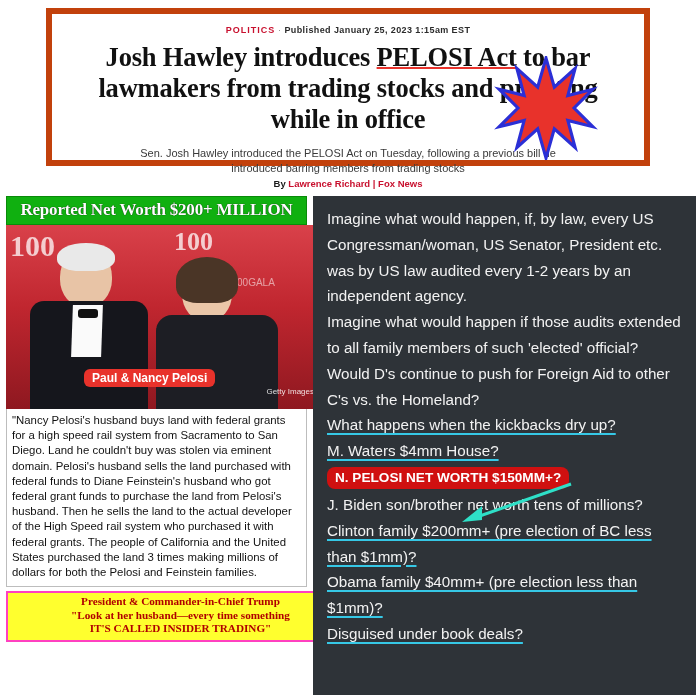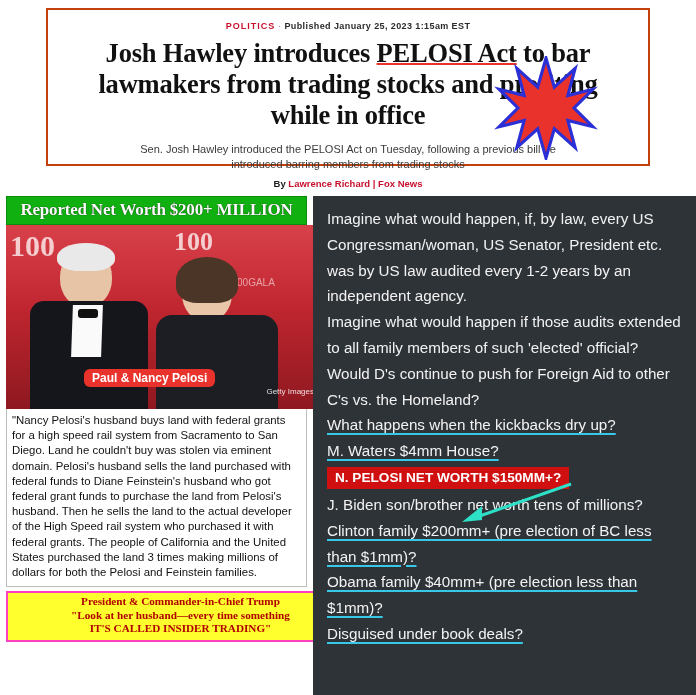--- a/index.html
+++ b/index.html
@@ -7,21 +7,21 @@
     width:696px;height:695px;
     background:#ffffff;
     font-family:"Liberation Sans", sans-serif;
     position:relative;
     overflow:hidden;
   }
   
   .news-box{
     position:absolute;
     left:46px;top:8px;width:604px;height:158px;
-    border:2px solid #c2410c;
+    border:6px solid #c2410c;
     background:#ffffff;
     box-sizing:border-box;
   }
   .kicker{
     text-align:center;
     font-size:9px;
     font-weight:bold;
     letter-spacing:.4px;
     margin-top:11px;
     color:#2b2b2b;
@@ -160,21 +160,21 @@
   }
   .right-col p{margin:0 0 0 0;}
   .ul-cyan{ text-decoration:underline; text-decoration-color:#36c8e6; text-decoration-thickness:1.5px; text-underline-offset:3px;}
   .pelosi-highlight{
     display:inline-block;
     background:#d01010;
     color:#ffffff;
     font-weight:bold;
     font-size:13.6px;
     padding:1px 8px 2px 8px;
-    border-radius:0;
+    border-radius:8px;
     margin:3px 0 3px 0;
     line-height:19px;
   }
   .arrow-wrap{position:absolute;left:456px;top:480px;width:120px;height:46px;}
   .hashtag{
     position:absolute;right:12px;bottom:4px;
     color:#e8322b;
     font-family:"Liberation Serif", serif;
     font-weight:bold;
     font-size:21px;

